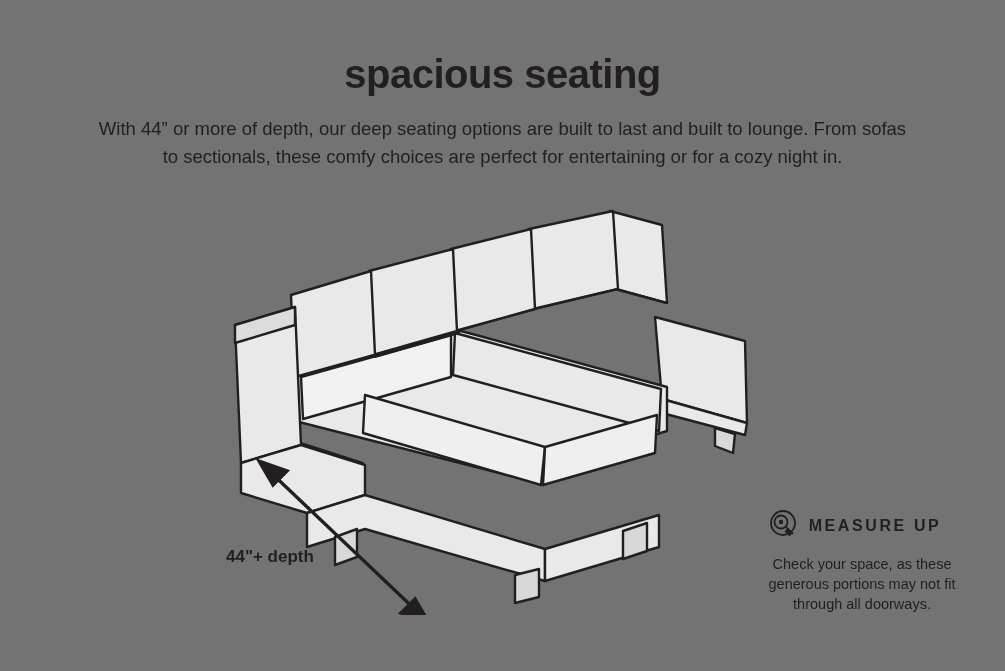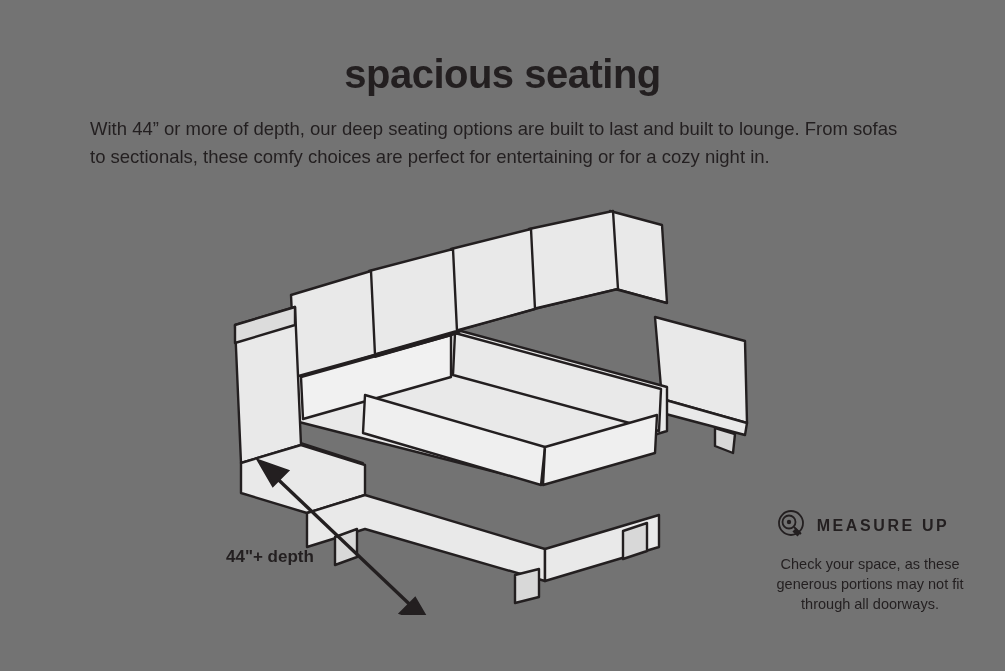--- a/index.html
+++ b/index.html
@@ -27,21 +27,21 @@
     font-size: 40px;
     font-weight: bold;
     letter-spacing: -0.5px;
     color: #231f20;
   }
   .subcopy {
     position: absolute;
     top: 115px;
     left: 90px;
     width: 825px;
-    text-align: left;
+    text-align: center;
     font-size: 18.5px;
     line-height: 28px;
     color: #231f20;
   }
   .illustration {
     position: absolute;
     top: 185px;
     left: 215px;
     width: 570px;
     height: 430px;
@@ -49,21 +49,21 @@
   .dim-label {
     position: absolute;
     left: 226px;
     top: 547px;
     font-size: 17px;
     font-weight: bold;
     color: #231f20;
   }
   .measure-block {
     position: absolute;
-    right: 18px;
+    right: 26px;
     top: 508px;
     width: 250px;
     text-align: center;
   }
   .measure-head {
     display: flex;
     align-items: center;
     justify-content: center;
     gap: 10px;
     margin-bottom: 10px;

